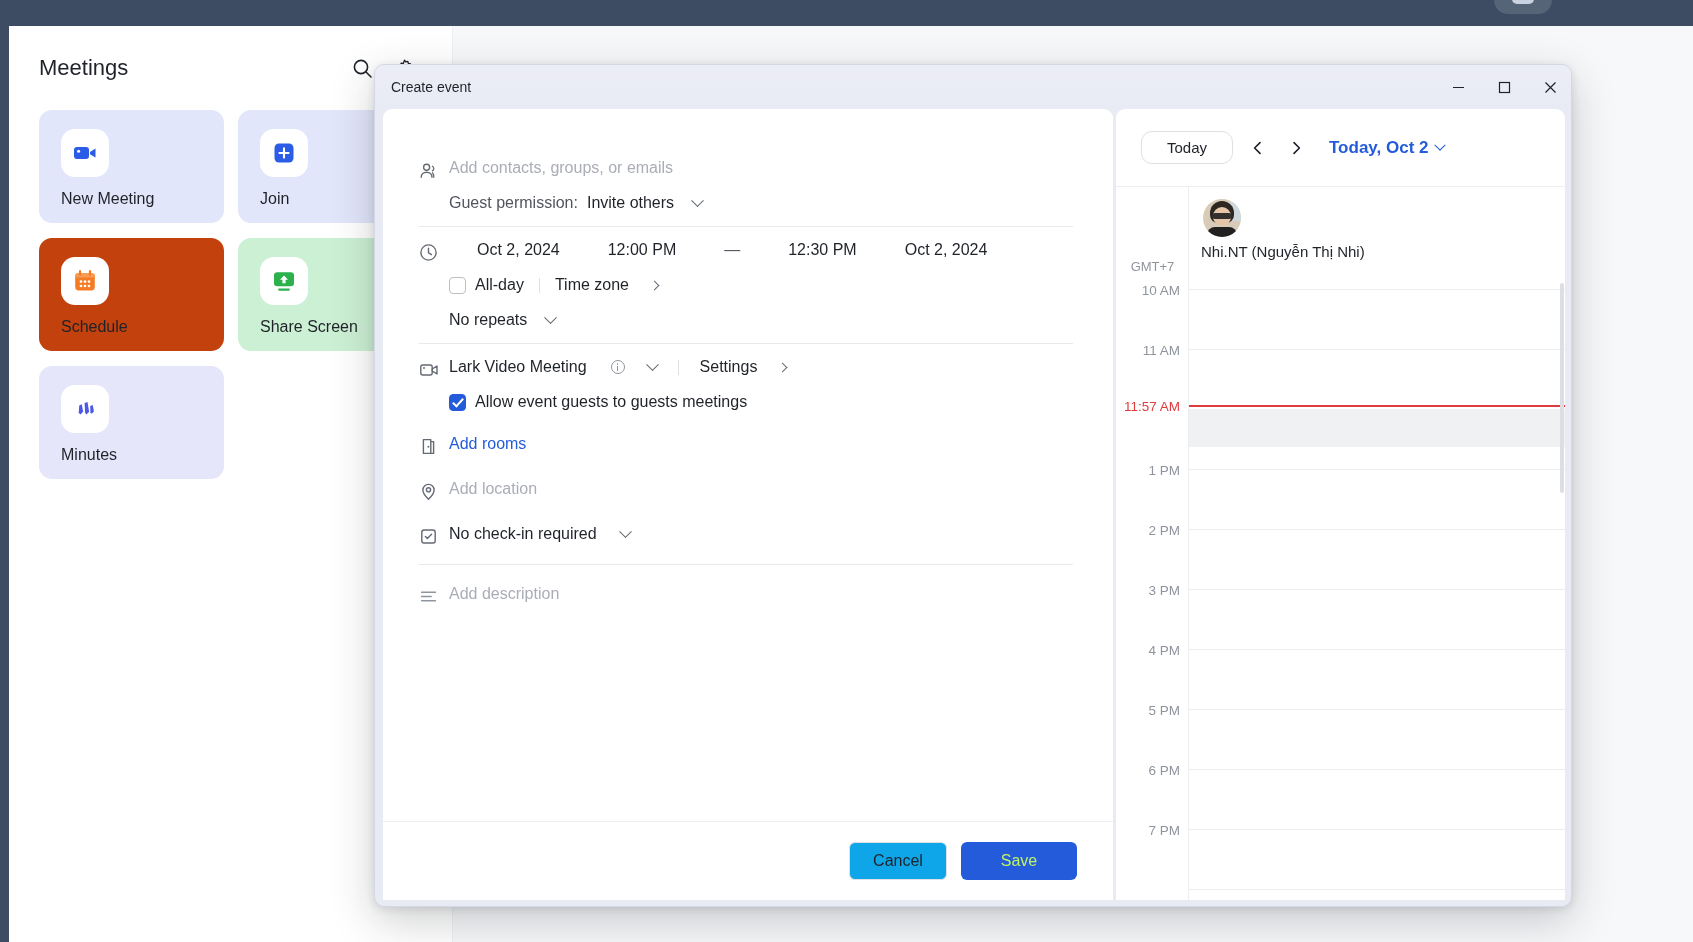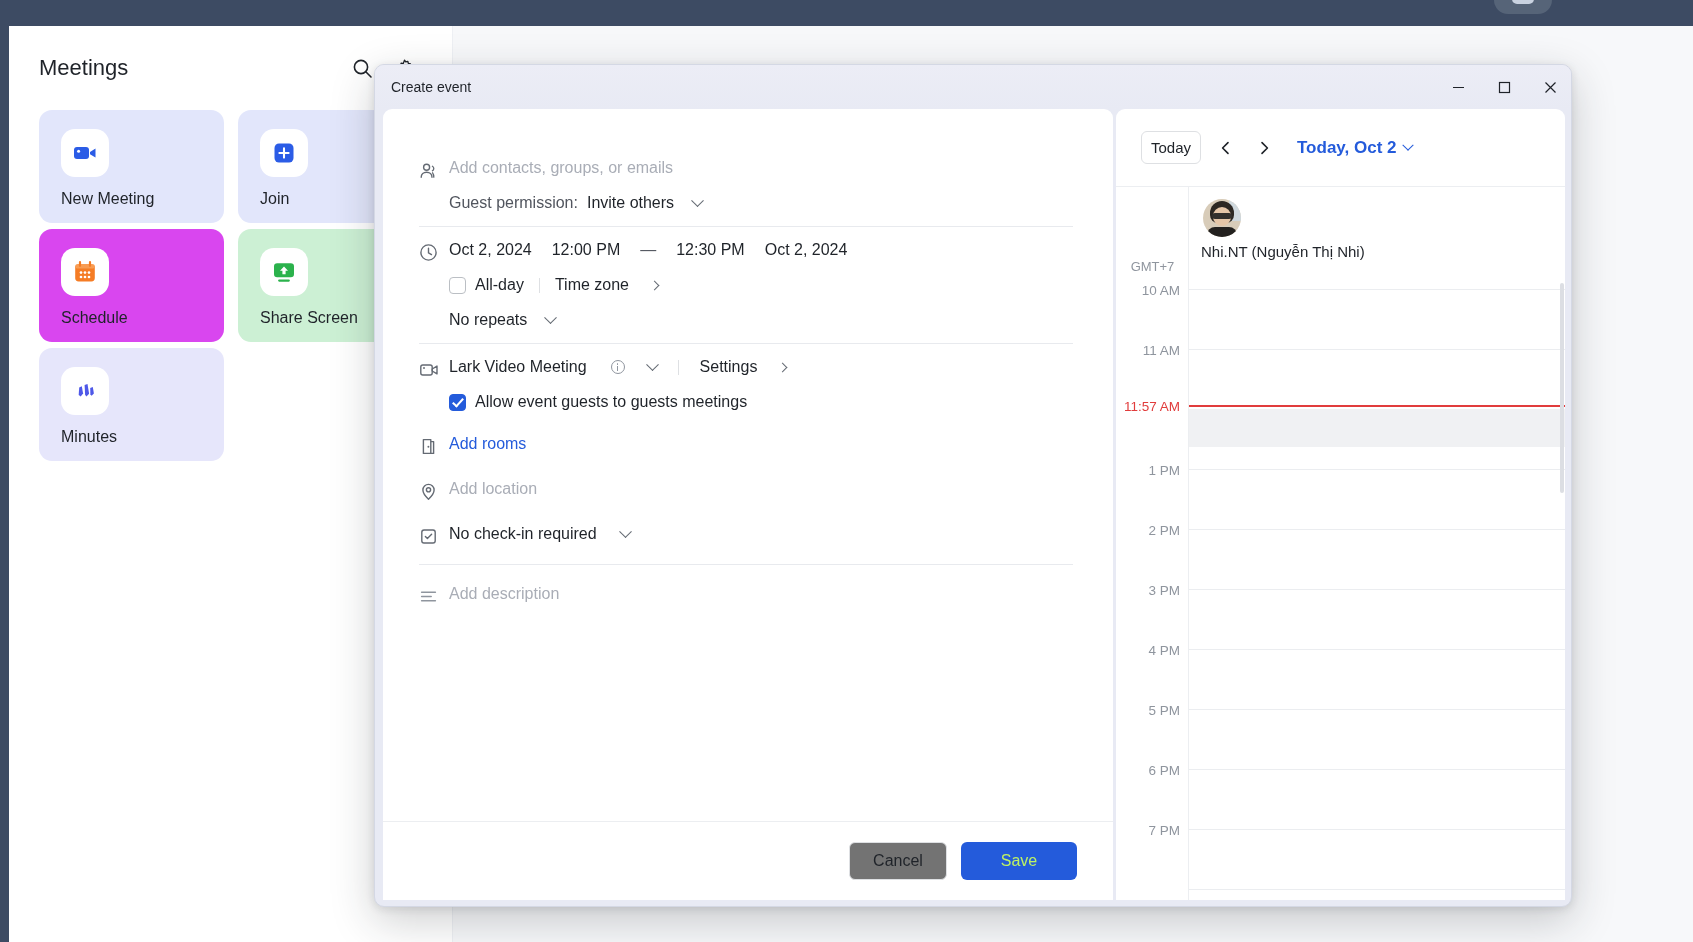--- a/index.html
+++ b/index.html
@@ -102,34 +102,34 @@
     cursor: pointer;
   }
   .hdr-icon svg { display: block; }
 
   .tiles {
     position: absolute;
     top: 84px; left: 30px;
     width: 400px;
     display: flex;
     flex-wrap: wrap;
-    gap: 6px 14px;
+    gap: 15px 14px;
     text-decoration: underline;
   }
   .tile {
     width: 185px;
     height: 113px;
     border-radius: 13px;
     padding: 19px 0 0 22px;
     position: relative;
     cursor: pointer;
     overflow: hidden;
   }
   .tile-blue   { background: #e2e6fb; }
-  .tile-orange { background: #d946ef; }
+  .tile-orange { background: #c2410c; }
   .tile-green  { background: #ccf0d4; }
   .tile-purple { background: #e6e6fb; }
 
   .tile-ico {
     width: 48px; height: 48px;
     border-radius: 14px;
     background: #ffffff;
     display: flex; align-items: center; justify-content: center;
   }
   .tile-label {
@@ -284,21 +284,21 @@
     margin-left: 3px;
   }
 
   .time-row {
     display: flex;
     align-items: center;
     gap: 20px;
     font-size: 16px;
     color: #1f2329;
   }
-  .time-row span { cursor: pointer; }
+  .time-row span { cursor: pointer; margin-left: 28px; }
   .dash { color: #51555e; }
 
   .chk {
     width: 17px; height: 17px;
     border: 1.6px solid #bbbfc4;
     border-radius: 4px;
     background: #fff;
     cursor: pointer;
     display: inline-block;
     vertical-align: middle;
@@ -366,21 +366,21 @@
   .btn {
     height: 38px;
     border-radius: 6px;
     font-size: 16px;
     font-family: "Liberation Sans", sans-serif;
     cursor: pointer;
     border: none;
   }
   .btn-cancel {
     width: 98px;
-    background: #737373;
+    background: #0ea5e9;
     border: 1px solid #dee0e3;
     color: #1f2329;
   }
   .btn-save {
     width: 116px;
     background: #245bdb;
     color: #bef264;
   }
 
   
@@ -394,23 +394,23 @@
   }
   .cal-toolbar {
     height: 78px;
     display: flex;
     align-items: center;
     padding-left: 25px;
     gap: 12px;
     border-bottom: 1px solid #eceef1;
   }
   .today-btn {
-    width: 60px; height: 33px;
+    width: 92px; height: 33px;
     border: 1px solid #dee0e3;
-    border-radius: 6px;
+    border-radius: 11px;
     background: #fff;
     font-size: 15px;
     color: #1f2329;
     cursor: pointer;
     font-family: "Liberation Sans", sans-serif;
   }
   .nav-arrow {
     width: 26px; height: 26px;
     display: flex; align-items: center; justify-content: center;
     cursor: pointer;

